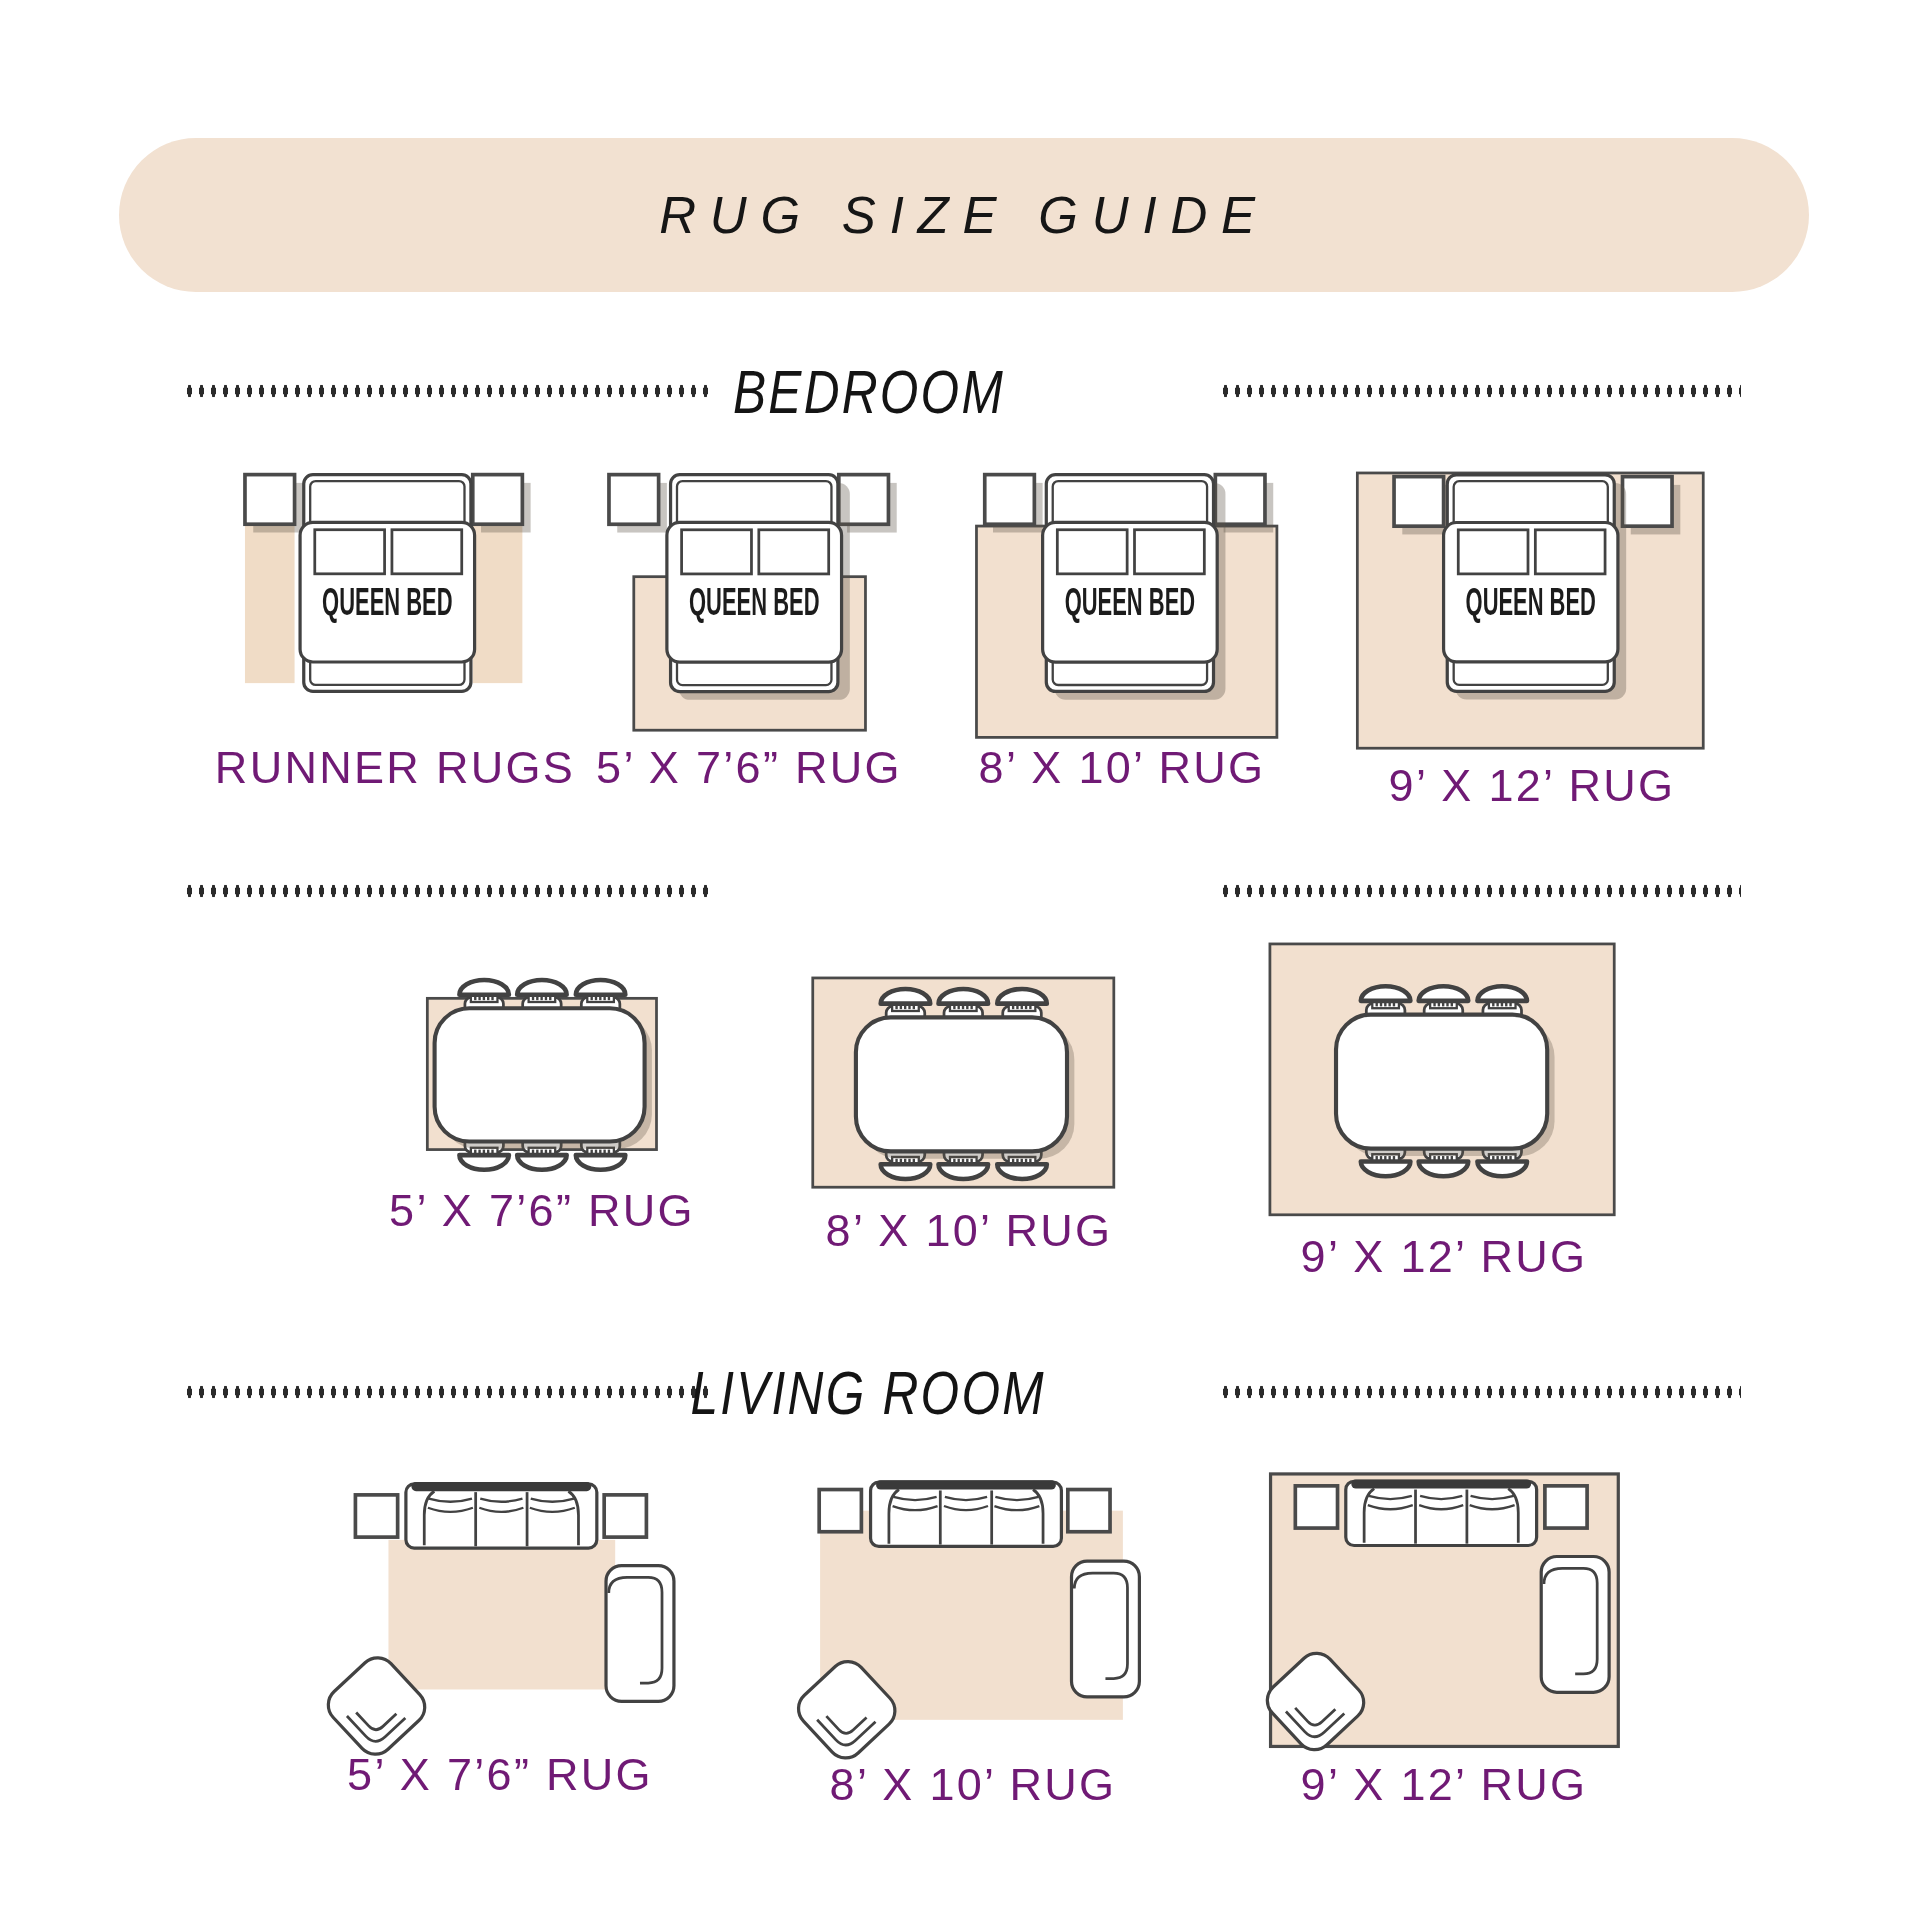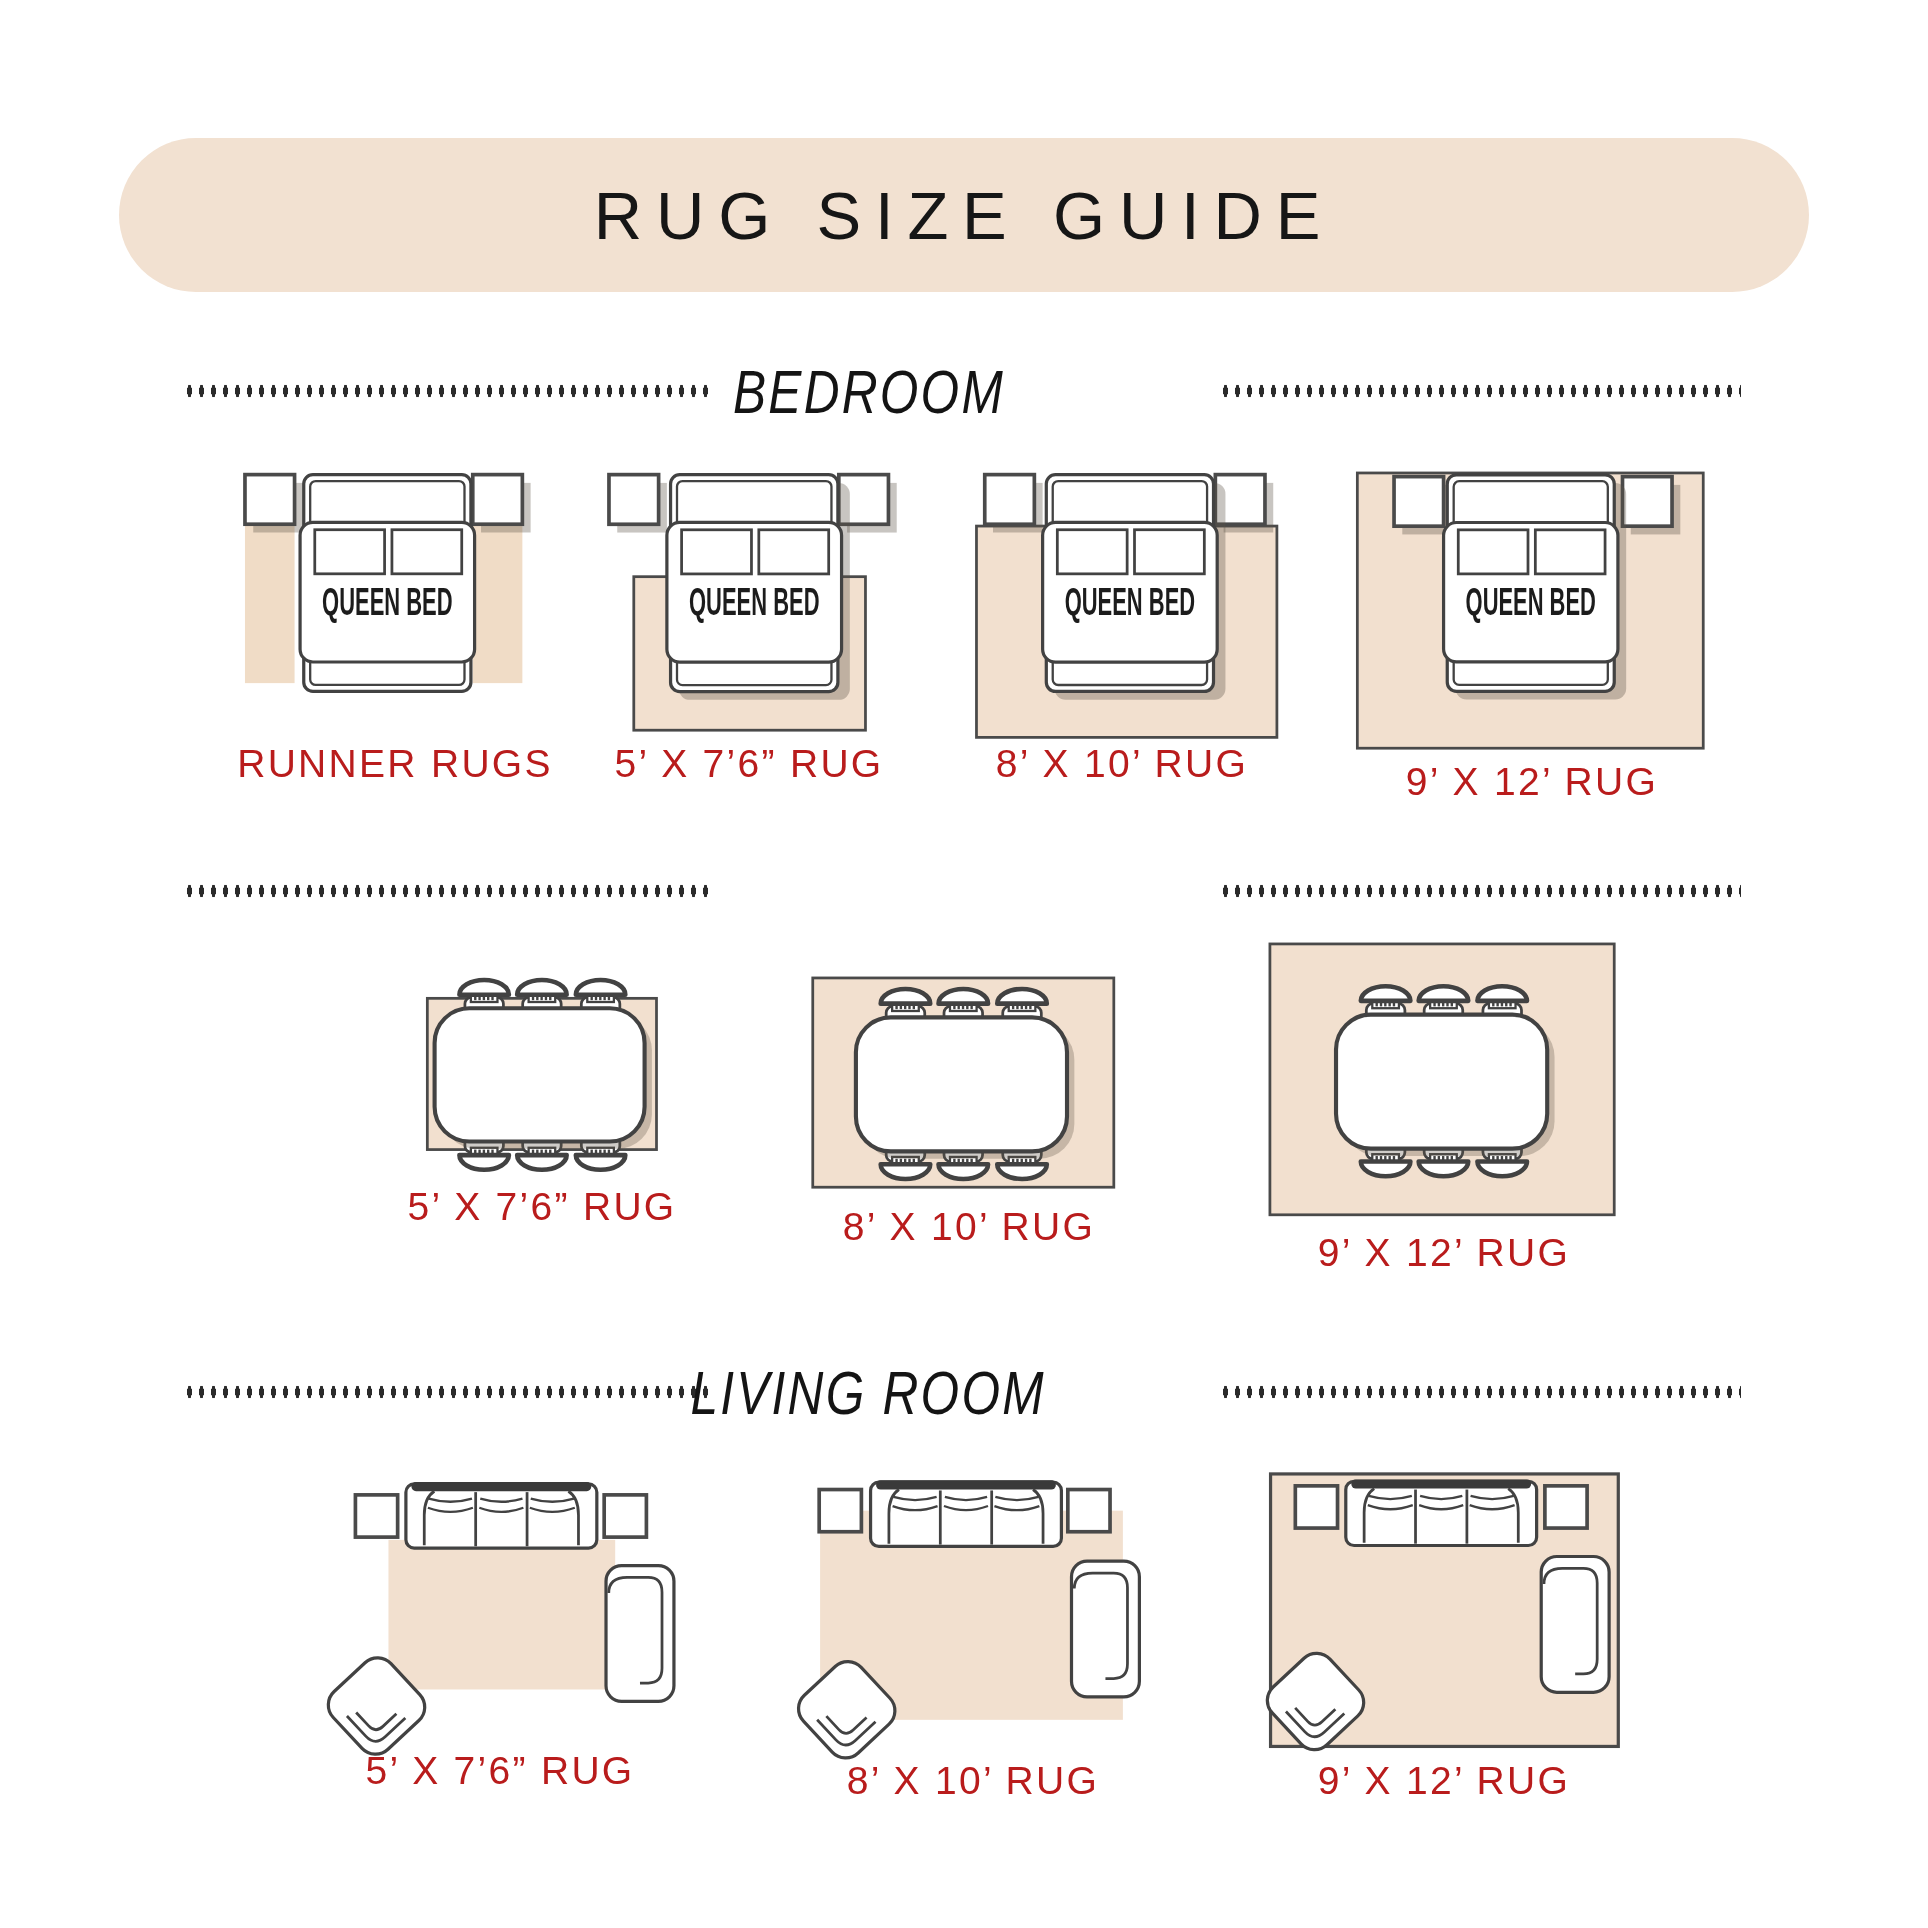--- a/index.html
+++ b/index.html
@@ -1,29 +1,29 @@
 <!DOCTYPE html>
 <html style="font-size:14.7px"><head>
 <meta charset="utf-8">
 <style>
   html,body{margin:0;padding:0;background:#ffffff;}
   .page{position:relative;width:1928px;height:1928px;background:#ffffff;overflow:hidden;
         font-family:"Liberation Sans", sans-serif;}
   .banner{position:absolute;left:119px;top:138px;width:1690px;height:154px;
           background:#f2e1d1;border-radius:77px;display:flex;align-items:center;justify-content:center;}
-  .banner-title{font-size:67px;letter-spacing:13.8px;color:#161616;font-weight:400;}
+  .banner-title{font-size:51px;letter-spacing:13.8px;color:#161616;font-weight:400;font-style:italic;}
   .section-title{position:absolute;left:0;width:1737px;text-align:center;color:#141414;}
   .section-title span{display:inline-block;transform:scaleX(0.8);font-style:italic;
           font-size:62px;letter-spacing:2.8px;font-weight:400;}
   .dots{position:absolute;height:13.8px;
         background-image:radial-gradient(ellipse 2.4px 6.2px at 5.5px 6.9px,#2a2a2a 98%,rgba(0,0,0,0) 100%);
         background-size:12px 13.8px;background-repeat:repeat-x;}
   .diagram{position:absolute;overflow:visible;}
   .label{position:absolute;transform:translateX(-50%);white-space:nowrap;
-         font-size:39px;letter-spacing:2.3px;color:#b91c1c;font-weight:400;}
+         font-size:45px;letter-spacing:2.3px;color:#701a75;font-weight:400;}
   .defs{position:absolute;width:0;height:0;overflow:hidden;}
 </style>
 </head>
 <body>
 
 <div class="page">
 
   <svg class="defs" aria-hidden="true">
     <defs>
       <g id="sym-bed-shadow">

